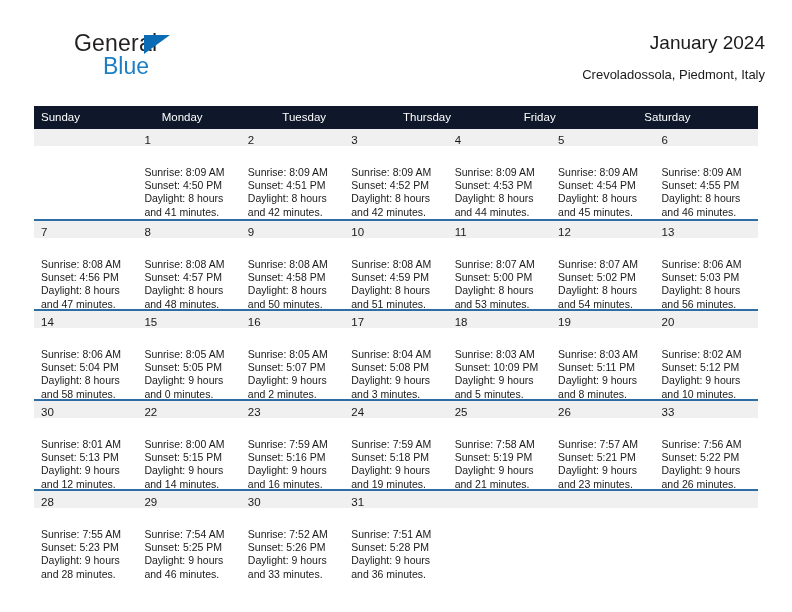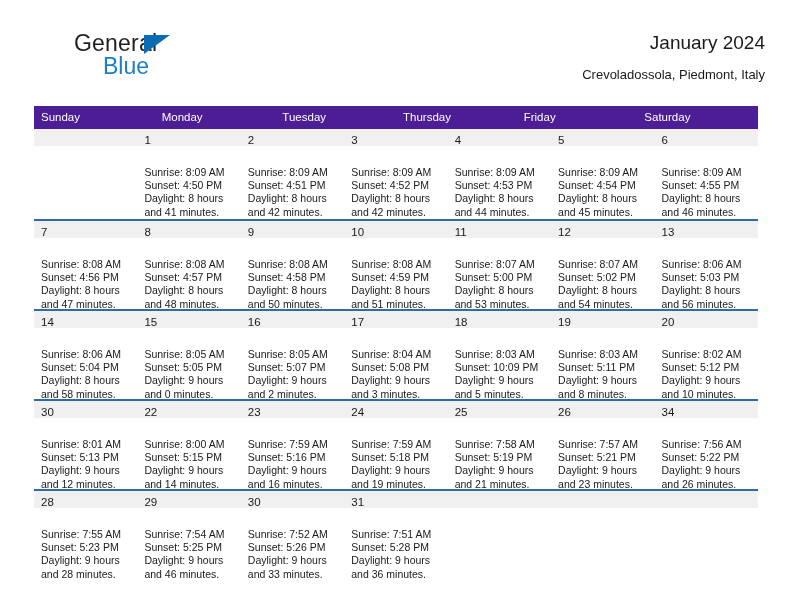--- a/index.html
+++ b/index.html
@@ -86,21 +86,21 @@
 
   
   .calendar {
     position: absolute;
     left: 34px;
     top: 106px;
     width: 724px;
   }
   .weekday-row {
     display: flex;
-    background: #4c1d95;
+    background: #0f172a;
   }
   .weekday {
     flex: 1 1 0;
     box-sizing: border-box;
     padding: 4px 0 5px 7px;
     font-size: 11.5px;
     color: #ffffff;
     line-height: 14px;
     white-space: nowrap;
   }
@@ -413,21 +413,21 @@
           <div class="day-cell">
             <div class="day-num-band"><span class="day-num">26</span></div>
             <div class="day-body">
               <div class="day-line">Sunrise: 7:57 AM</div>
               <div class="day-line">Sunset: 5:21 PM</div>
               <div class="day-line">Daylight: 9 hours</div>
               <div class="day-line">and 23 minutes.</div>
             </div>
           </div>
           <div class="day-cell">
-            <div class="day-num-band"><span class="day-num">34</span></div>
+            <div class="day-num-band"><span class="day-num">33</span></div>
             <div class="day-body">
               <div class="day-line">Sunrise: 7:56 AM</div>
               <div class="day-line">Sunset: 5:22 PM</div>
               <div class="day-line">Daylight: 9 hours</div>
               <div class="day-line">and 26 minutes.</div>
             </div>
           </div>
         </div>
         <div class="week-row">
           <div class="day-cell">

